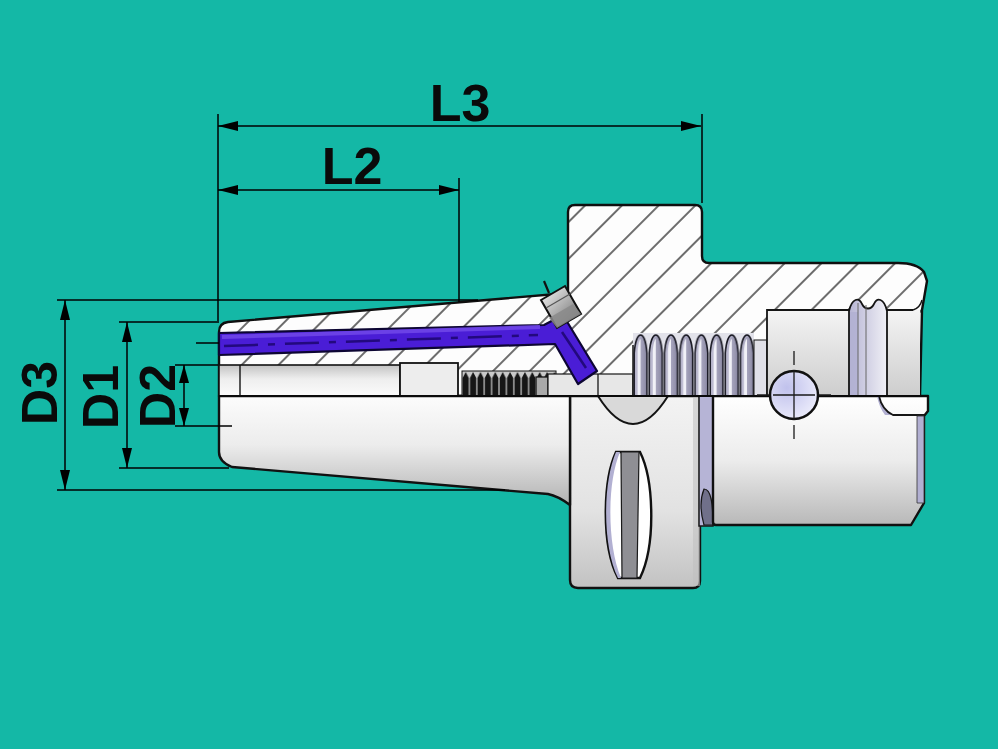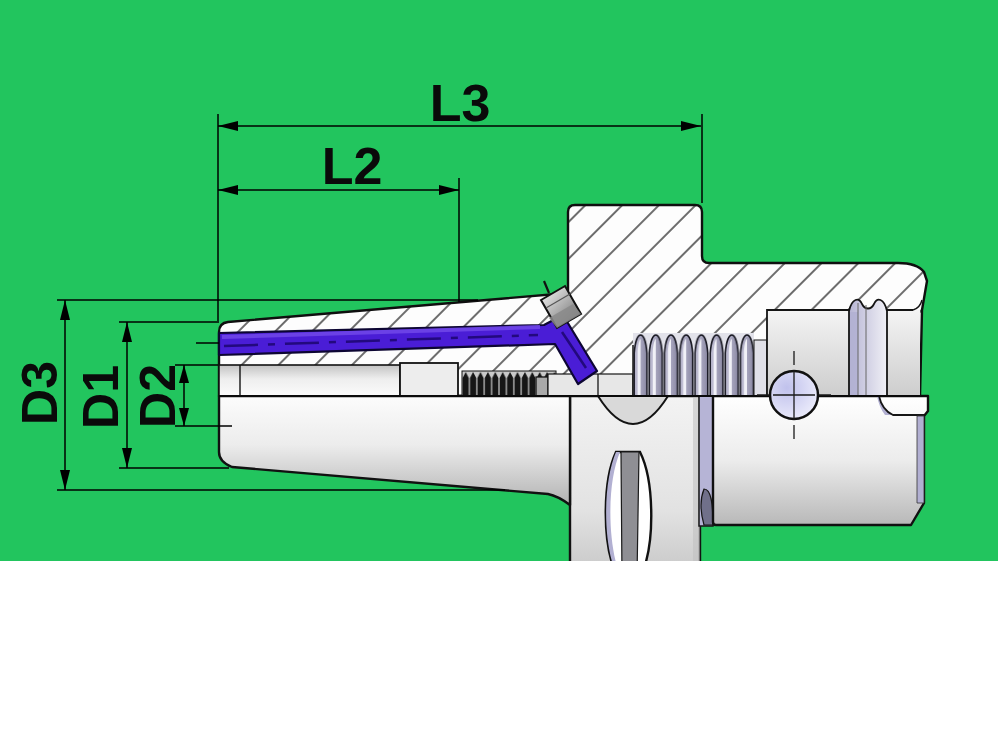--- a/index.html
+++ b/index.html
@@ -1,19 +1,19 @@
 <!DOCTYPE html>
 <html><head>
 <meta charset="utf-8">
 <style>
   html, body { margin: 0; padding: 0; background: #ffffff; }
   #canvas {
     position: relative;
-    width: 998px; height: 561px;
-    background: #22c55e;
+    width: 998px; height: 749px;
+    background: #14b8a6;
     font-family: "Liberation Sans", sans-serif;
     overflow: hidden;
   }
   svg { display: block; }
   text.dim-label {
     font-family: "Liberation Sans", sans-serif;
     font-weight: bold;
     fill: #0a0a0a;
   }
 </style>

